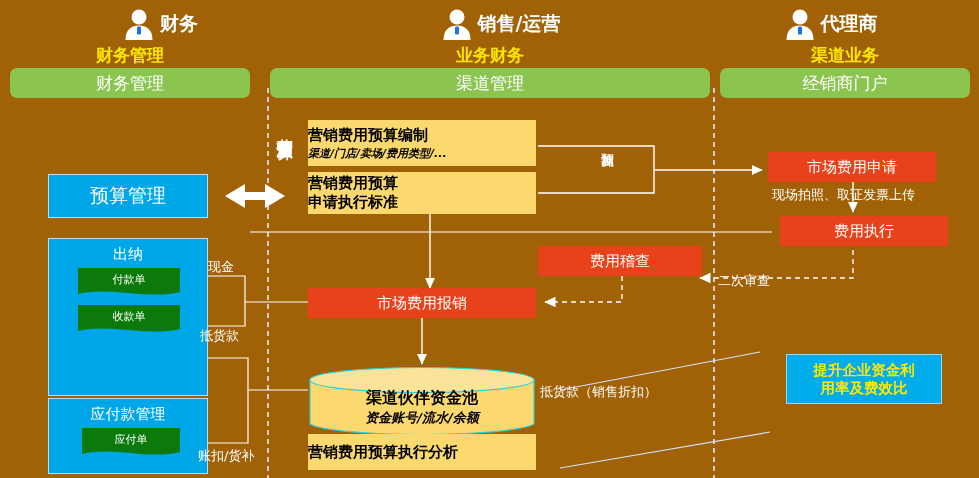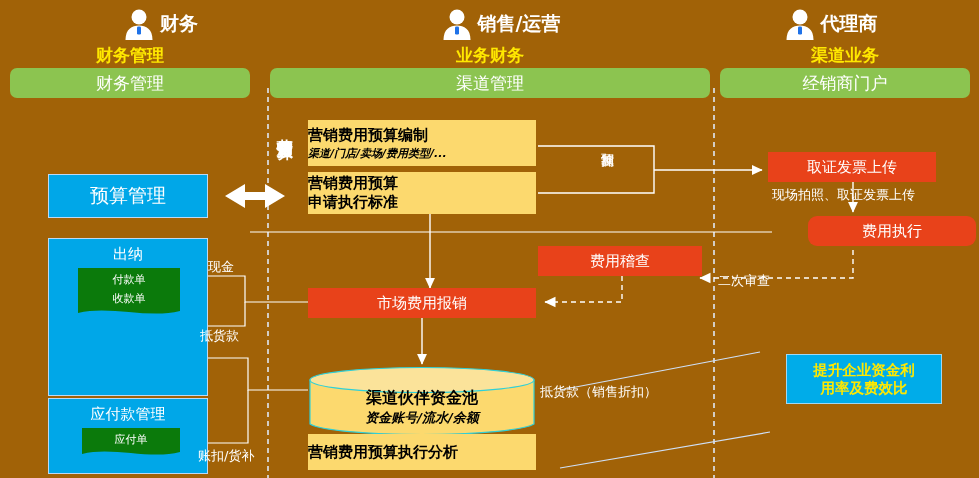--- a/index.html
+++ b/index.html
@@ -274,21 +274,21 @@
     <span class="cyan-panel-title">出纳</span>
   </div>
 
   <div class="doc-green" style="left:78px; top:268px; width:102px; height:30px;">
     <svg class="docshape" viewBox="0 0 102 30" preserveAspectRatio="none">
       <path d="M0,0 H102 V24 C70,32 32,18 0,26 Z" fill="#0b7a0b"></path>
     </svg>
     <span class="doclabel">付款单</span>
   </div>
 
-  <div class="doc-green" style="left:78px; top:287px; width:102px; height:30px;">
+  <div class="doc-green" style="left:78px; top:305px; width:102px; height:30px;">
     <svg class="docshape" viewBox="0 0 102 30" preserveAspectRatio="none">
       <path d="M0,0 H102 V24 C70,32 32,18 0,26 Z" fill="#0b7a0b"></path>
     </svg>
     <span class="doclabel">收款单</span>
   </div>
 
   <div class="abs cyan-panel" style="left:48px; top:398px; width:160px; height:76px;">
     <span class="cyan-panel-title">应付款管理</span>
   </div>
 
@@ -327,25 +327,25 @@
     <span class="cyl-text cyl-t1">渠道伙伴资金池</span>
     <span class="cyl-text cyl-t2">资金账号/流水/余额</span>
   </div>
 
   <div class="abs yellow-box" style="left:308px; top:434px; width:228px; height:36px;">
     <span class="t1">营销费用预算执行分析</span>
   </div>
 
   <span class="edge-label" style="left:540px; top:383px;">抵货款（销售折扣）</span>
 
-  <div class="abs orange-box" style="left:768px; top:152px; width:168px; height:30px;">取证发票上传</div>
+  <div class="abs orange-box" style="left:768px; top:152px; width:168px; height:30px;">市场费用申请</div>
 
   <span class="edge-label" style="left:772px; top:186px;">现场拍照、取证发票上传</span>
 
-  <div class="abs orange-box" style="left:808px; top:216px; width:168px; height:30px;border-radius:9px;">费用执行</div>
+  <div class="abs orange-box" style="left:780px; top:216px; width:168px; height:30px;">费用执行</div>
 
   <div class="abs orange-box" style="left:538px; top:246px; width:164px; height:30px;">费用稽查</div>
 
   <span class="edge-label" style="left:718px; top:272px;">二次审查</span>
 
   <div class="abs cyan-goal" style="left:786px; top:354px; width:156px; height:50px; flex-direction:column;">
     <span>提升企业资金利</span>
     <span>用率及费效比</span>
   </div>
 

